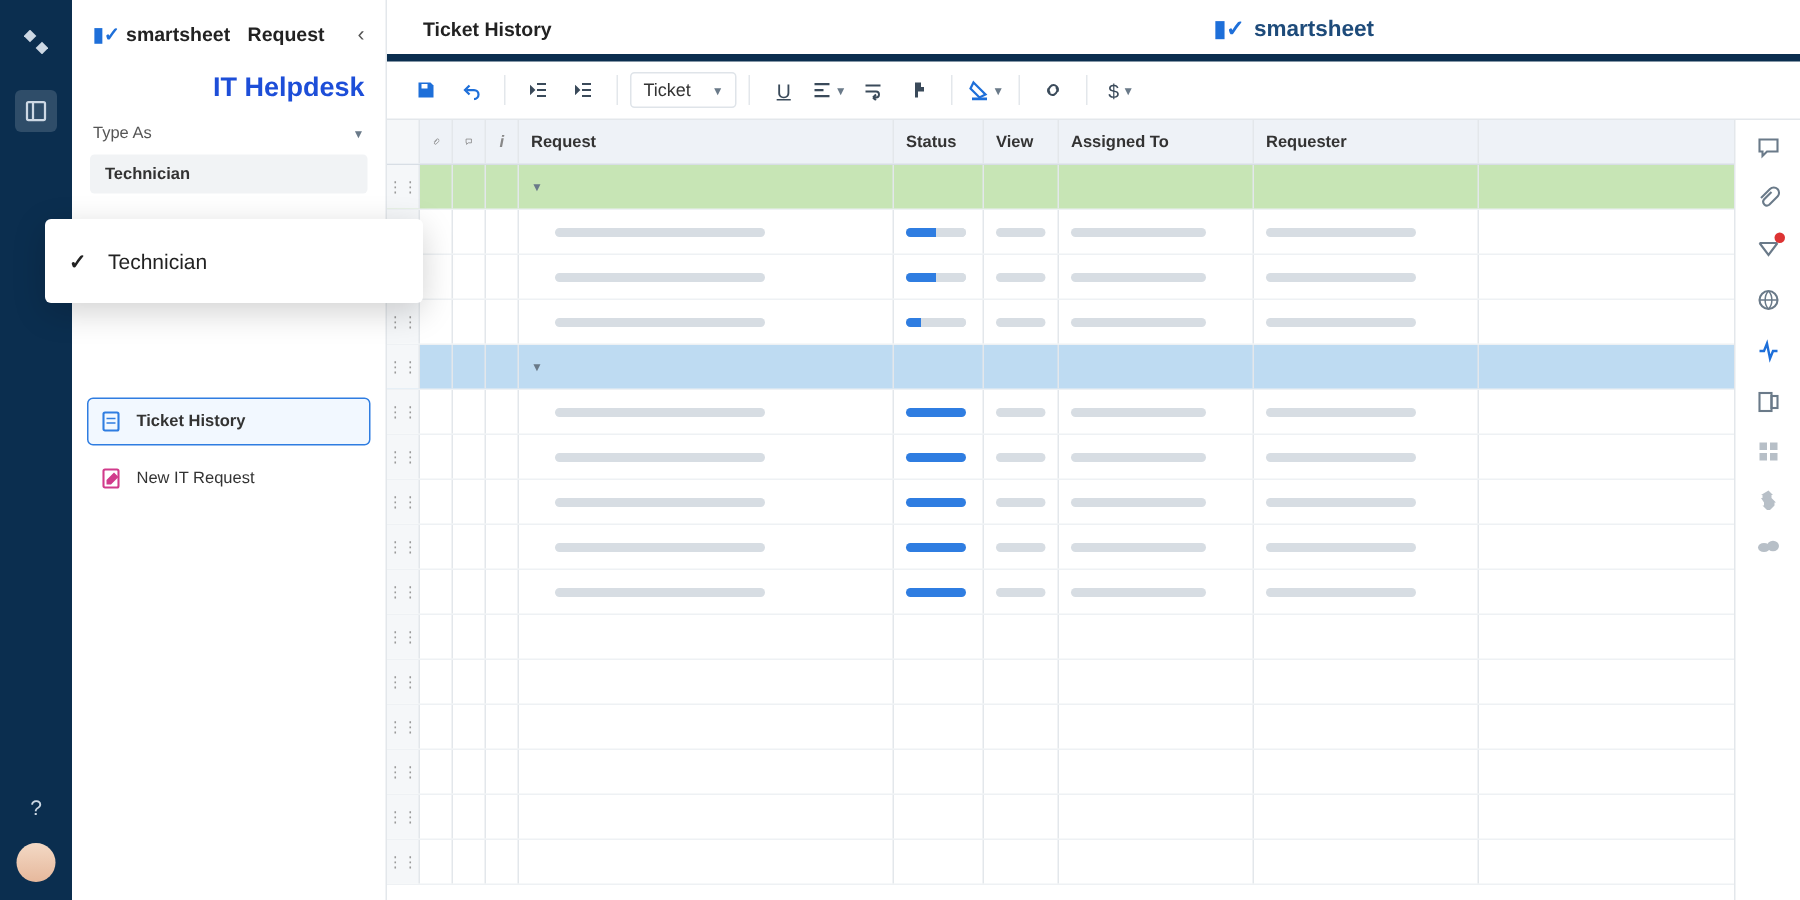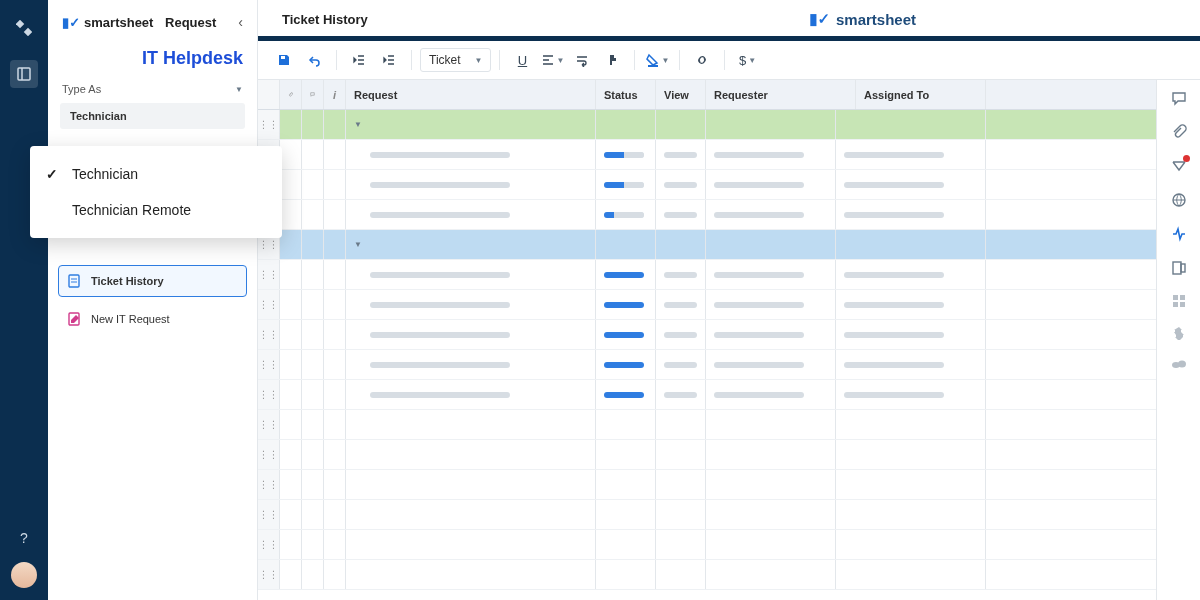--- a/index.html
+++ b/index.html
@@ -119,24 +119,20 @@
       <span>Type As</span>
       <span class="tri">▼</span>
     </div>
     <div class="viewas-sel">Technician</div>
 
     <div class="dropdown" id="vadrop">
         <div class="opt">
           <span class="chk">✓</span>
           <span>Technician</span>
         </div>
-        <div class="opt">
-          <span class="chk"></span>
-          <span>Technician Remote</span>
-        </div>
       </div>
 
     <div class="nav" id="navlist">
         <div class="navitem active">
           <span class="nicon">
             <svg width="14" height="14" viewBox="0 0 14 14">
               <rect x="2" y="1" width="10" height="12" rx="1" fill="none" stroke="#2f7de1" stroke-width="1.4"></rect>
               <line x1="4" y1="5" x2="10" y2="5" stroke="#2f7de1"></line>
               <line x1="4" y1="8" x2="10" y2="8" stroke="#2f7de1"></line>
             </svg>
@@ -243,22 +239,22 @@
           </div>
           <div class="hcell col-b">
             <svg width="11" height="11" viewBox="0 0 14 14">
                 <path d="M2 2h10v7H6l-3 3V9H2z" fill="none" stroke="#777" stroke-width="1.3"></path>
               </svg>
           </div>
           <div class="hcell col-c">i</div>
           <div class="hcell col-req">Request</div>
           <div class="hcell col-status">Status</div>
           <div class="hcell col-type">View</div>
+          <div class="hcell col-assigned">Assigned To</div>
           <div class="hcell col-requester">Requester</div>
-          <div class="hcell col-assigned">Assigned To</div>
         </div>
         <div id="rows">
             <div class="row green">
               <div class="colh">⋮⋮</div>
               <div class="cell col-a"></div>
               <div class="cell col-b"></div>
               <div class="cell col-c"></div>
               <div class="cell col-req">
                 <span class="tri">▼</span>
               </div>

